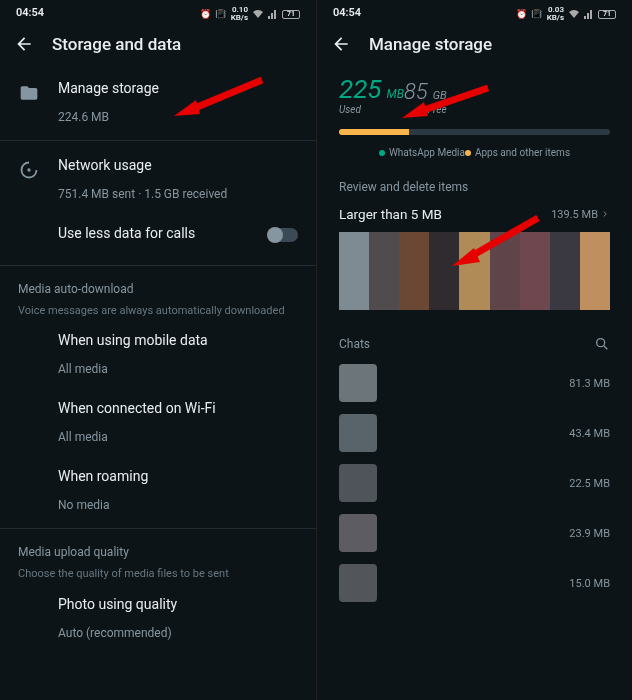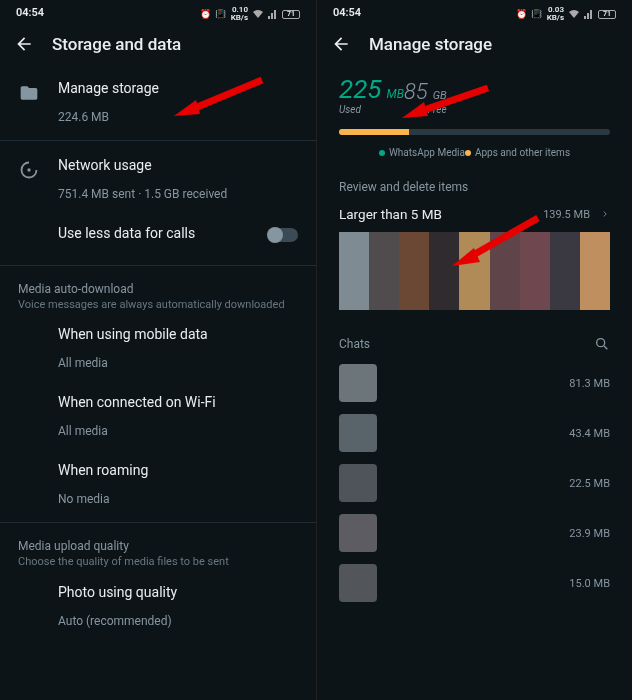--- a/index.html
+++ b/index.html
@@ -48,21 +48,21 @@
     padding: 12px 18px;
   }
   .row-icon { width: 22px; height: 22px; display:flex; align-items:center; justify-content:center; margin-top:2px; flex-shrink:0; }
   .row-main { flex:1; }
   .row-title { font-size: 14px; color: #e9edef; }
   .row-sub { font-size: 12px; color: #8696a0; margin-top: 14px; }
   .toggle { width: 30px; height: 14px; background:#3b4a54; border-radius:7px; position:relative; margin-top:3px; flex-shrink:0;}
   .toggle::after { content:''; position:absolute; width:16px; height:16px; background:#8696a0; border-radius:50%; top:-1px; left:-1px; }
   .section-hdr { padding: 12px 18px 2px; }
   .section-title { font-size: 12px; color: #8696a0; }
-  .section-desc { font-size: 11px; color: #667781; margin-top: 2px; line-height:1.3; }
+  .section-desc { font-size: 11px; color: #667781; margin-top: 8px; line-height:1.3; }
   .divider { height: 1px; background: #1f2c33; margin: 4px 0; }
 
   .indent .row { padding-left: 58px; }
 
   
   .stats {
     display:flex; align-items:flex-end;
     padding: 6px 22px 4px;
     font-style: italic;
   }
@@ -83,21 +83,21 @@
   .dot { width:6px; height:6px; border-radius:50%; display:inline-block; margin-right:4px; }
   .dot.g { background:#00a884; }
   .dot.y { background:#f9b54c; }
 
   .review-hdr { padding:10px 22px 6px; font-size:12px; color:#8696a0; }
   .review-row {
     display:flex; justify-content:space-between; align-items:center;
     padding: 6px 22px;
   }
   .review-title { font-size: 13.5px; color: #e9edef; }
-  .review-size { font-size: 11px; color:#8696a0; display:flex; align-items:center; gap:10px;}
+  .review-size { font-size: 11px; color:#8696a0; display:flex; align-items:center; gap:2px;}
 
   .mosaic { display:flex; height:78px; margin:4px 22px 16px; overflow:hidden; }
   .mosaic div { flex:1; }
   .m1{background:#7f8b93;} .m2{background:#504c4e;} .m3{background:#6b4834;} .m4{background:#2f2b2f;}
   .m5{background:#b18b57;} .m6{background:#5f4449;} .m7{background:#6f474e;} .m8{background:#3a3941;} .m9{background:#c08f5f;}
 
   .chats-hdr {
     display:flex; justify-content:space-between; align-items:center;
     padding: 10px 22px 6px;
   }

